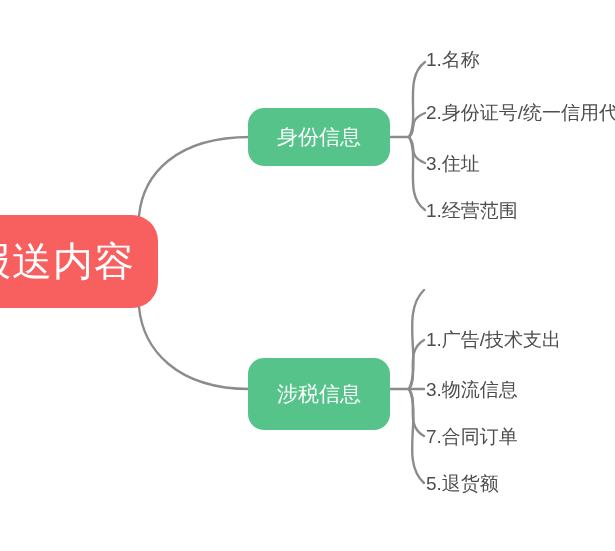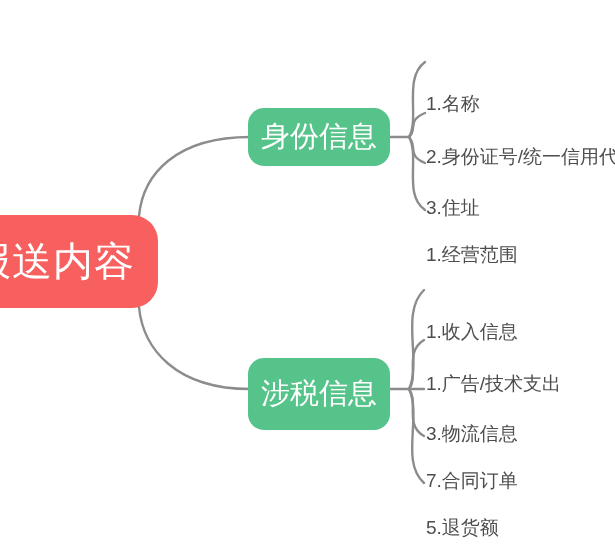--- a/index.html
+++ b/index.html
@@ -42,35 +42,34 @@
     background: var(--root-bg, #f85f5f);
     border-radius: 26px;
     font-size: 40px;
     letter-spacing: 1px;
     font-weight: 400;
   }
   .branch-node {
     width: 142px; height: 58px;
     background: var(--branch-bg, #56c48a);
     border-radius: 16px;
-    font-size: 29px;
+    font-size: 21px;
     font-weight: 400;
   }
   .branch-identity { left: 248px; top: 108px; }
   .branch-tax      { left: 248px; top: 358px; height: 72px; }
   .leaf {
     position: absolute;
     left: 426px;
     height: 26px;
     line-height: 26px;
     font-size: 19px;
     color: var(--leaf-text, #4d4d4d);
     white-space: nowrap;
     cursor: default;
-    margin-top: 44px;
   }
   .leaf.l-t1 { top: 47px; }
   .leaf.l-t2 { top: 100px; }
   .leaf.l-t3 { top: 151px; }
   .leaf.l-t4 { top: 198px; }
   .leaf.l-b1 { top: 275px; }
   .leaf.l-b2 { top: 327px; }
   .leaf.l-b3 { top: 377px; }
   .leaf.l-b4 { top: 424px; }
   .leaf.l-b5 { top: 471px; }
@@ -108,19 +107,18 @@
 
   <div class="node branch-node branch-tax">
     <span>涉税信息</span>
   </div>
 
   <div class="leaf l-t1">1.名称</div>
   <div class="leaf l-t2">2.身份证号/统一信用代码</div>
   <div class="leaf l-t3">3.住址</div>
   <div class="leaf l-t4">1.经营范围</div>
 
-  <div class="leaf l-b1">1.收入信息</div>
   <div class="leaf l-b2">1.广告/技术支出</div>
   <div class="leaf l-b3">3.物流信息</div>
   <div class="leaf l-b4">7.合同订单</div>
   <div class="leaf l-b5">5.退货额</div>
 
 </div>
 
 </body></html>

